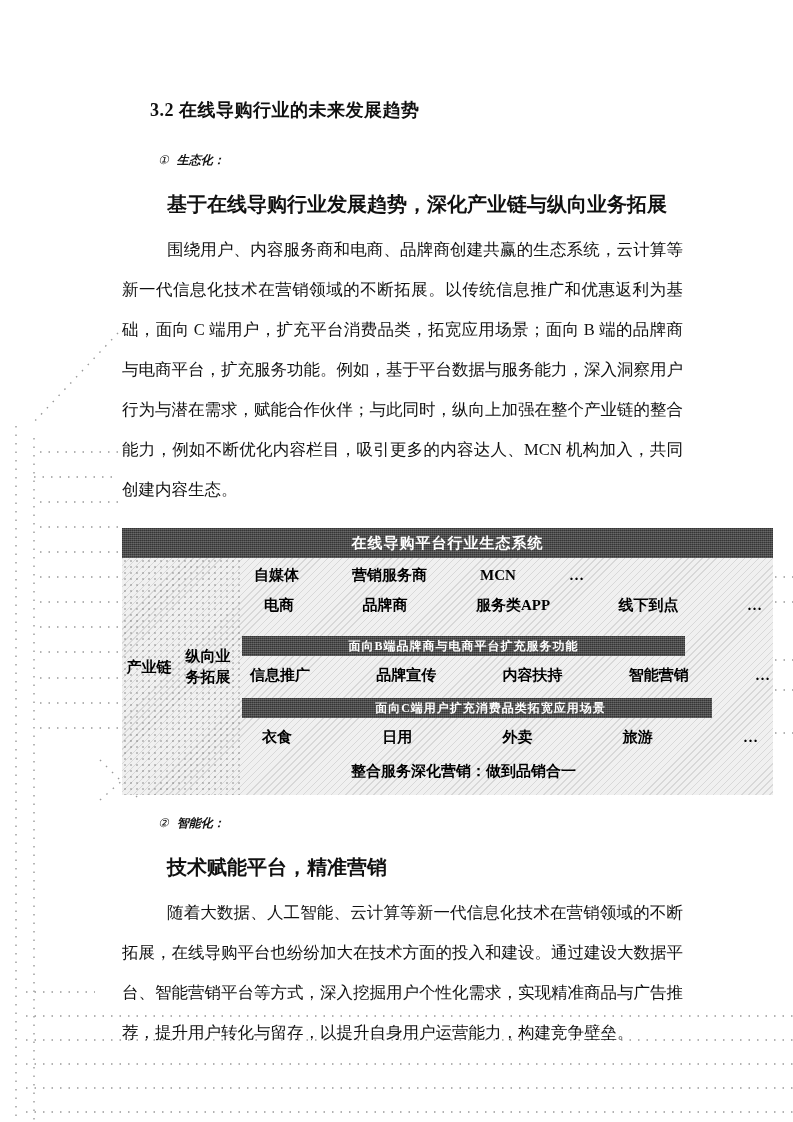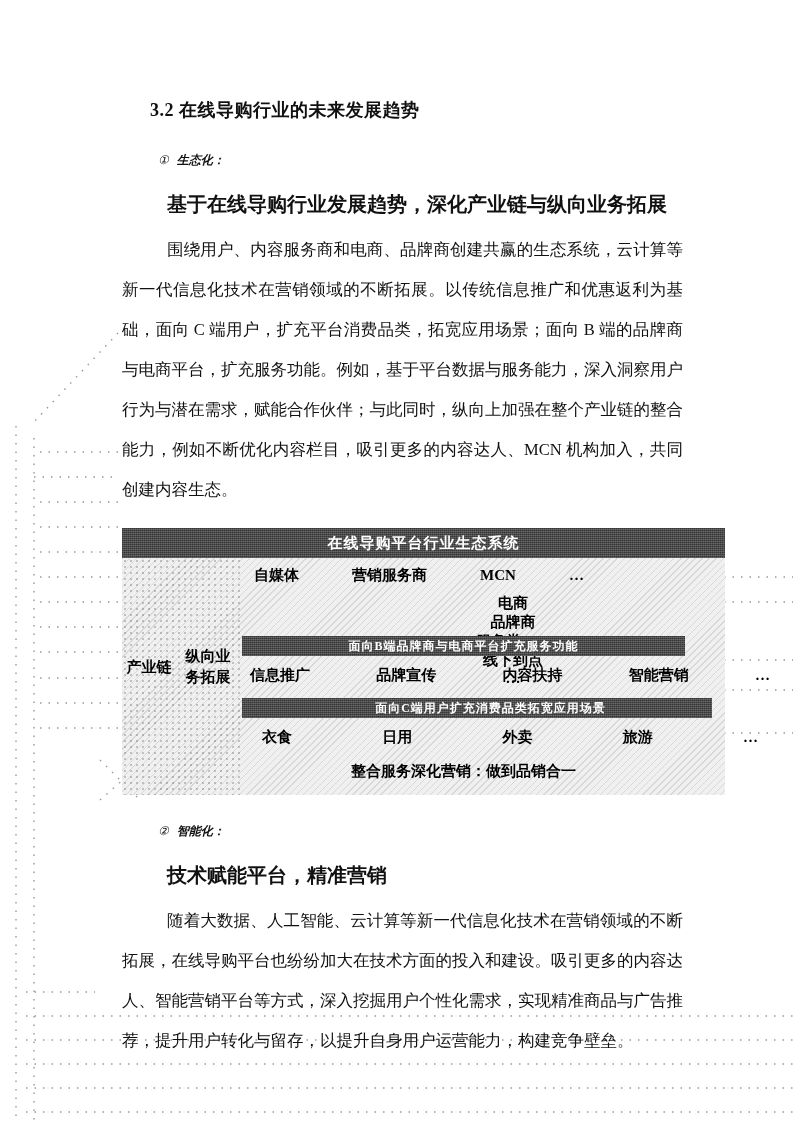--- a/index.html
+++ b/index.html
@@ -23,21 +23,21 @@
   .item-sub{margin:22px 0 0 45px;font-size:20px;font-weight:bold;}
   .body-par{
     margin:12px 0 0 0;
     font-size:16.5px;line-height:40px;
     text-align:justify;text-justify:inter-ideograph;
     text-indent:45px;
   }
   
   .figure{
     position:relative;margin-top:18px;
-    width:603px;height:267px;
+    width:651px;height:267px;
     font-weight:bold;
   }
   .dither-dark{
     background-color:#4a4a4a;
     background-image:
       repeating-linear-gradient(0deg, rgba(255,255,255,.16) 0 1px, transparent 1px 2px),
       repeating-linear-gradient(90deg, rgba(0,0,0,.28) 0 1px, transparent 1px 2px);
     color:#fff;
   }
   .fig-header{
@@ -53,21 +53,21 @@
   }
   .fig-leftcol{
     position:absolute;left:0;top:0;width:120px;height:100%;
     background-image:radial-gradient(rgba(0,0,0,.20) 1px, transparent 1.2px);
     background-size:6px 6px;
   }
   .chain-label{position:absolute;left:2px;top:100px;width:50px;text-align:center;font-size:15px;}
   .vert-label{position:absolute;left:54px;top:88px;width:64px;text-align:center;font-size:15px;line-height:21px;}
   .fig-row{position:absolute;display:flex;justify-content:space-between;align-items:center;height:22px;}
   .row-partners-1{left:132px;top:6px;width:330px;}
-  .row-partners-2{left:142px;top:36px;width:498px;flex-direction:column;}
+  .row-partners-2{left:142px;top:36px;width:498px;}
   .row-services{left:128px;top:106px;width:520px;}
   .row-categories{left:140px;top:168px;width:496px;}
   .fig-bar{
     position:absolute;left:120px;width:443px;height:20px;
     display:flex;align-items:center;justify-content:center;
     font-size:12px;letter-spacing:1px;font-weight:bold;
   }
   .bar-1{top:78px;}
   .bar-2{top:140px;padding-left:27px;}
   .fig-footer{
@@ -169,22 +169,22 @@
           <span>日用</span>
           <span>外卖</span>
           <span>旅游</span>
           <span>…</span>
         </div>
 
         <div class="fig-footer">整合服务深化营销：做到品销合一</div>
       </div>
     </div>
 
-    <div class="item-head" style="margin-top:28px;">
+    <div class="item-head" style="margin-top:20px;">
       <span class="marker">②</span><span>智能化：</span>
     </div>
 
     <div class="item-sub">技术赋能平台，精准营销</div>
 
-    <p class="body-par">随着大数据、人工智能、云计算等新一代信息化技术在营销领域的不断拓展，在线导购平台也纷纷加大在技术方面的投入和建设。吸引更多的内容达人、智能营销平台等方式，深入挖掘用户个性化需求，实现精准商品与广告推荐，提升用户转化与留存，以提升自身用户运营能力，构建竞争壁垒。</p>
+    <p class="body-par">随着大数据、人工智能、云计算等新一代信息化技术在营销领域的不断拓展，在线导购平台也纷纷加大在技术方面的投入和建设。通过建设大数据平台、智能营销平台等方式，深入挖掘用户个性化需求，实现精准商品与广告推荐，提升用户转化与留存，以提升自身用户运营能力，构建竞争壁垒。</p>
 
   </div>
 </div>
 
 </body></html>

